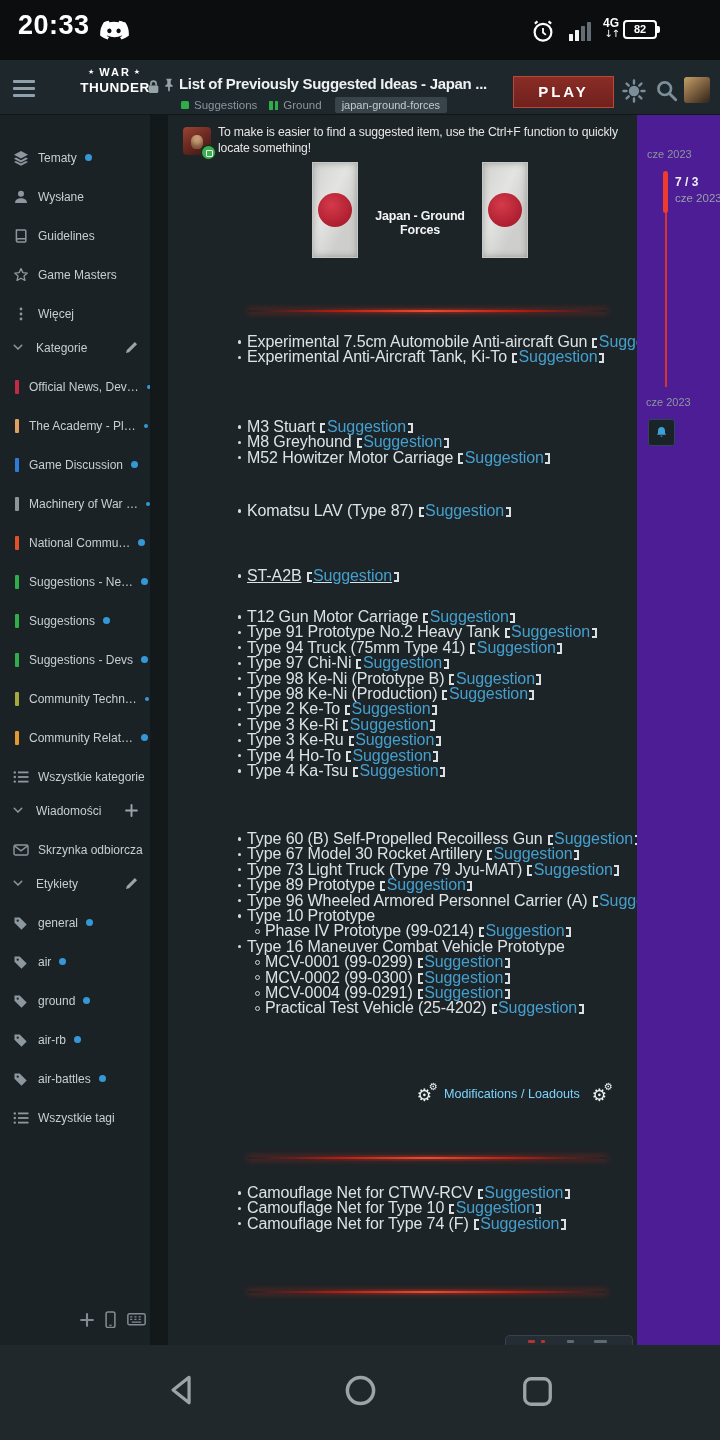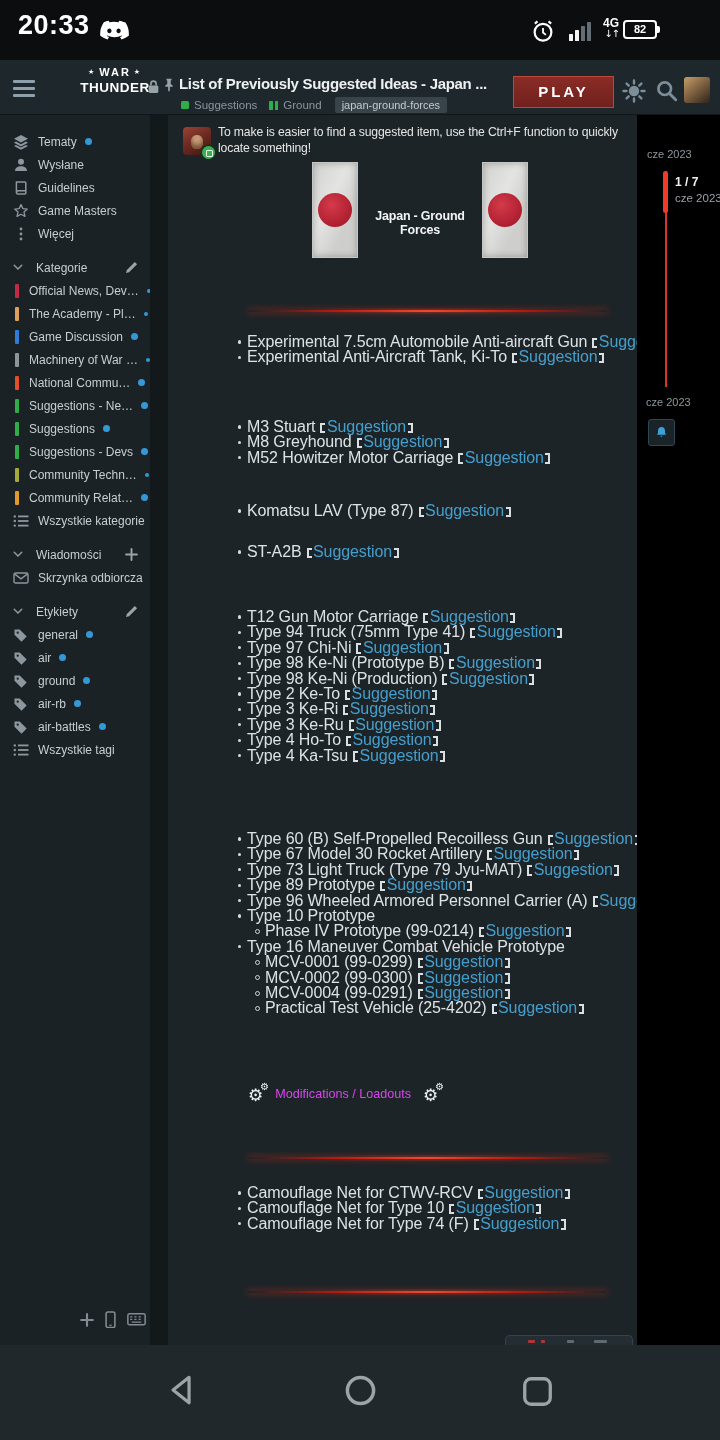--- a/index.html
+++ b/index.html
@@ -42,24 +42,24 @@
     border:1.5px solid #bb463a;color:#fff;font-size:15px;font-weight:bold;letter-spacing:3px;text-align:center;line-height:29px;cursor:pointer;}
   .nav-ico{position:absolute;top:19px;width:24px;height:24px;color:#7b8e99;cursor:pointer;}
   .nav-avatar{position:absolute;left:684px;top:17px;width:26px;height:26px;border-radius:3px;cursor:pointer;
     background:linear-gradient(140deg,#c3a06a 0%,#8a6b46 40%,#54402c 75%,#2e241d 100%);}
 
   
   .app-body{position:absolute;left:0;top:115px;width:720px;height:1230px;}
   .sidebar{position:absolute;left:0;top:0;width:150px;height:100%;background:#1b2226;padding-top:15px;}
   .gutter{position:absolute;left:150px;top:0;width:18px;height:100%;background:#13181b;}
   .content{position:absolute;left:168px;top:0;width:469px;height:100%;background:#1d2428;}
-  .timeline{position:absolute;left:637px;top:0;width:83px;height:100%;background:#000000;}
-
-  
-  .side-item{display:flex;align-items:center;height:23px;padding:0 8px 0 13px;color:#c7ced2;font-size:12px;cursor:pointer;white-space:nowrap;}
+  .timeline{position:absolute;left:637px;top:0;width:83px;height:100%;background:#4c1d95;}
+
+  
+  .side-item{display:flex;align-items:center;height:23px;padding:0 8px 0 13px;color:#c7ced2;font-size:12px;cursor:pointer;white-space:nowrap;margin-top:16px;}
   .side-item .ico{width:16px;height:16px;margin-right:9px;color:#8d979e;display:flex;align-items:center;justify-content:center;flex:none;}
   .side-item .ico svg{width:100%;height:100%;}
   .dot{background:#3598d6;border-radius:50%;margin-left:8px;flex:none;}
   .dot.large{width:7px;height:7px;}
   .dot.small{width:4px;height:4px;}
   .section{margin-top:11px;}
   .sec-head{display:flex;align-items:center;height:23px;padding:0 12px 0 13px;color:#c7ced2;font-size:12px;cursor:pointer;}
   .sec-head .chev{width:10px;height:8px;margin-right:13px;color:#8d979e;}
   .sec-head .sp{flex:1;}
   .sec-head .act{width:13px;height:13px;color:#9aa4ab;cursor:pointer;}
@@ -92,21 +92,21 @@
   ul.slist{position:absolute;left:69px;margin:0;padding:0;list-style:none;font-size:16px;line-height:15.4px;
     color:#dde2e5;letter-spacing:-.1px;white-space:nowrap;}
   .slist li{position:relative;padding-left:10px;}
   .slist li::before{content:"";position:absolute;left:1px;top:6.4px;width:3.2px;height:3.2px;border-radius:50%;background:#d6dbde;}
   .slist ul{margin:0;padding:0 0 0 8px;list-style:none;}
   .slist ul li::before{background:transparent;border:1px solid #cfd5d8;width:3px;height:3px;top:5.8px;left:0;}
   .sg-link{color:#459fcd;cursor:pointer;}
   .brk{display:inline-block;width:5px;height:10.5px;border:0 solid #d9dfe2;vertical-align:-1px;margin:0 1.5px;}
   .brk.open{border-left-width:2.5px;border-top-width:2px;border-bottom-width:2px;margin-left:5px;}
   .brk.close{border-right-width:2.5px;border-top-width:2px;border-bottom-width:2px;}
-  .section-heading{position:absolute;left:80px;top:972px;width:359px;text-align:left;color:#d946ef;font-size:12.6px;}
+  .section-heading{position:absolute;left:80px;top:972px;width:359px;text-align:right;color:#7dd3fc;font-size:12.6px;}
   .gear{display:inline-block;position:relative;font-family:"DejaVu Sans",sans-serif;font-size:17px;line-height:1;
     color:#eef1f2;vertical-align:-3px;}
   .gear::before{content:"\2699";}
   .gear::after{content:"\2699";position:absolute;font-size:10px;top:-5px;right:-6px;}
   .gear.l{margin-right:12px;} .gear.r{margin-left:12px;}
   .action-partial{position:absolute;left:337px;top:1220px;width:128px;height:10px;background:#242d33;
     border:1px solid #37424a;border-bottom:none;border-radius:5px 5px 0 0;overflow:hidden;
     display:flex;align-items:flex-start;padding:4px 0 0 22px;gap:6px;}
   .mini{height:3px;border-radius:1px;flex:none;}
   .mini.red{width:7px;background:#b23434;}
@@ -489,25 +489,26 @@
             <li><span>Experimental Anti-Aircraft Tank, Ki-To</span><span class="brk open" title="【"></span><a class="sg-link">Suggestion</a><span class="brk close" title="】"></span></li>
           </ul>
           <ul class="slist" style="top: 304px;">
             <li><span>M3 Stuart</span><span class="brk open" title="【"></span><a class="sg-link">Suggestion</a><span class="brk close" title="】"></span></li>
             <li><span>M8 Greyhound</span><span class="brk open" title="【"></span><a class="sg-link">Suggestion</a><span class="brk close" title="】"></span></li>
             <li><span>M52 Howitzer Motor Carriage</span><span class="brk open" title="【"></span><a class="sg-link">Suggestion</a><span class="brk close" title="】"></span></li>
           </ul>
           <ul class="slist" style="top: 388px;">
             <li><span>Komatsu LAV (Type 87)</span><span class="brk open" title="【"></span><a class="sg-link">Suggestion</a><span class="brk close" title="】"></span></li>
           </ul>
-          <ul class="slist" style="top: 429px;">
+          <ul class="slist" style="top: 453px; text-decoration: underline;">
             <li><span>ST-A2B</span><span class="brk open" title="【"></span><a class="sg-link">Suggestion</a><span class="brk close" title="】"></span></li>
           </ul>
           <ul class="slist" style="top: 494px;">
             <li><span>T12 Gun Motor Carriage</span><span class="brk open" title="【"></span><a class="sg-link">Suggestion</a><span class="brk close" title="】"></span></li>
+            <li><span>Type 91 Prototype No.2 Heavy Tank</span><span class="brk open" title="【"></span><a class="sg-link">Suggestion</a><span class="brk close" title="】"></span></li>
             <li><span>Type 94 Truck (75mm Type 41)</span><span class="brk open" title="【"></span><a class="sg-link">Suggestion</a><span class="brk close" title="】"></span></li>
             <li><span>Type 97 Chi-Ni</span><span class="brk open" title="【"></span><a class="sg-link">Suggestion</a><span class="brk close" title="】"></span></li>
             <li><span>Type 98 Ke-Ni (Prototype B)</span><span class="brk open" title="【"></span><a class="sg-link">Suggestion</a><span class="brk close" title="】"></span></li>
             <li><span>Type 98 Ke-Ni (Production)</span><span class="brk open" title="【"></span><a class="sg-link">Suggestion</a><span class="brk close" title="】"></span></li>
             <li><span>Type 2 Ke-To</span><span class="brk open" title="【"></span><a class="sg-link">Suggestion</a><span class="brk close" title="】"></span></li>
             <li><span>Type 3 Ke-Ri</span><span class="brk open" title="【"></span><a class="sg-link">Suggestion</a><span class="brk close" title="】"></span></li>
             <li><span>Type 3 Ke-Ru</span><span class="brk open" title="【"></span><a class="sg-link">Suggestion</a><span class="brk close" title="】"></span></li>
             <li><span>Type 4 Ho-To</span><span class="brk open" title="【"></span><a class="sg-link">Suggestion</a><span class="brk close" title="】"></span></li>
             <li><span>Type 4 Ka-Tsu</span><span class="brk open" title="【"></span><a class="sg-link">Suggestion</a><span class="brk close" title="】"></span></li>
           </ul>
@@ -545,21 +546,21 @@
           <span class="mini red2"></span>
           <span class="mini gray"></span>
           <span class="mini gray2"></span>
       </div>
     </main>
 
     <div class="timeline">
       <div class="tl-date" style="left:10px;top:33px">cze 2023</div>
       <div class="tl-track"></div>
       <div class="tl-scrubber"></div>
-      <div class="tl-pos">1 / 7</div>
+      <div class="tl-pos">7 / 3</div>
       <div class="tl-pos-date">cze 2023</div>
       <div class="tl-date" style="left:9px;top:281px">cze 2023</div>
       <div class="bell-btn">
         <svg viewBox="0 0 16 16">
             <path fill="currentColor" d="M8 1.3c2.7 0 4.3 2 4.3 4.6v2.7l1.3 2.1H2.4l1.3-2.1V5.9C3.7 3.3 5.3 1.3 8 1.3z"></path>
             <path fill="currentColor" d="M6.4 12.1a1.7 1.7 0 0 0 3.2 0z"></path>
           </svg>
       </div>
     </div>
   </div>

